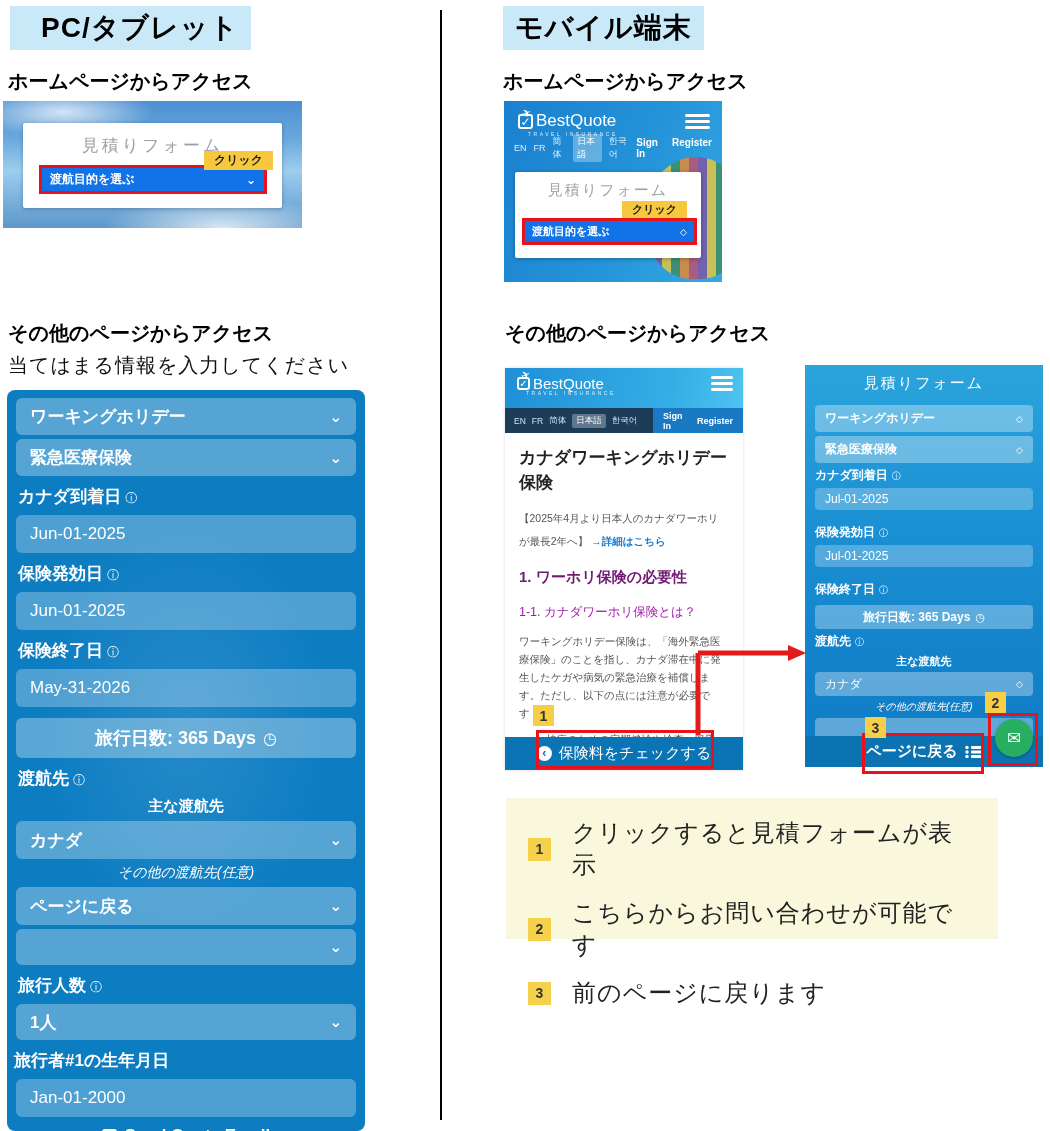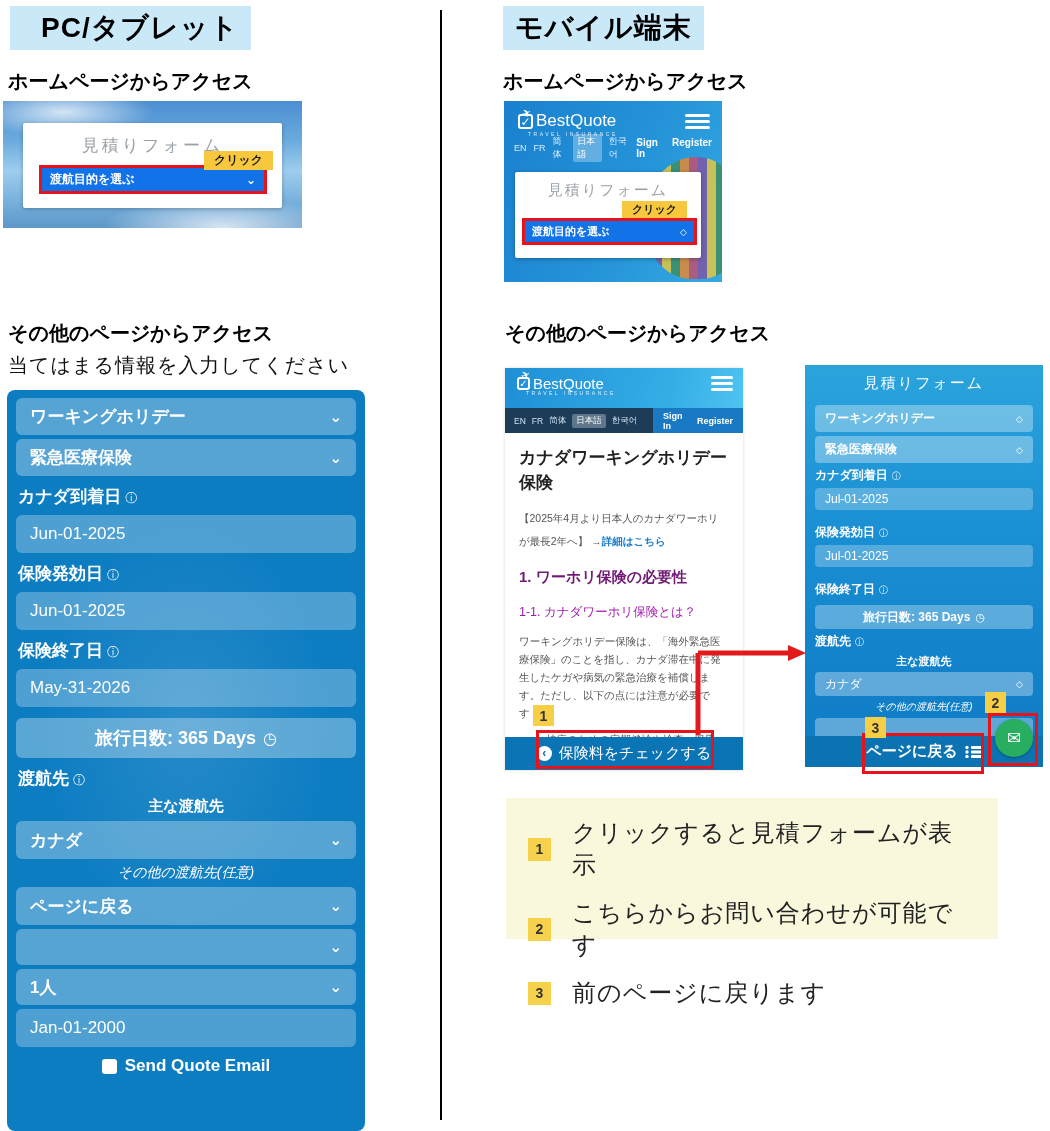--- a/index.html
+++ b/index.html
@@ -193,24 +193,26 @@
     </div>
     <div class="center-it">その他の渡航先(任意)</div>
     <div class="sel" style="height:38px;">
       <span>ページに戻る</span>
       <span class="chev">⌄</span>
     </div>
     <div class="sel" style="height:36px;">
       <span></span>
       <span class="chev">⌄</span>
     </div>
+    <div class="lbl"><span>旅行人数</span><span class="info">ⓘ</span></div>
     <div class="sel" style="height:36px;">
       <span>1人</span>
       <span class="chev">⌄</span>
     </div>
+    <div class="lbl" style="margin-left:-2px;">旅行者#1の生年月日</div>
     <div class="inp">
         <span>Jan-01-2000</span>
       </div>
     <div class="send-row">
       <span class="cbx"></span>
       <span>Send Quote Email</span>
     </div>
   </div>
 
   <div class="chip" style="left:503px;top:6px;">モバイル端末</div>

